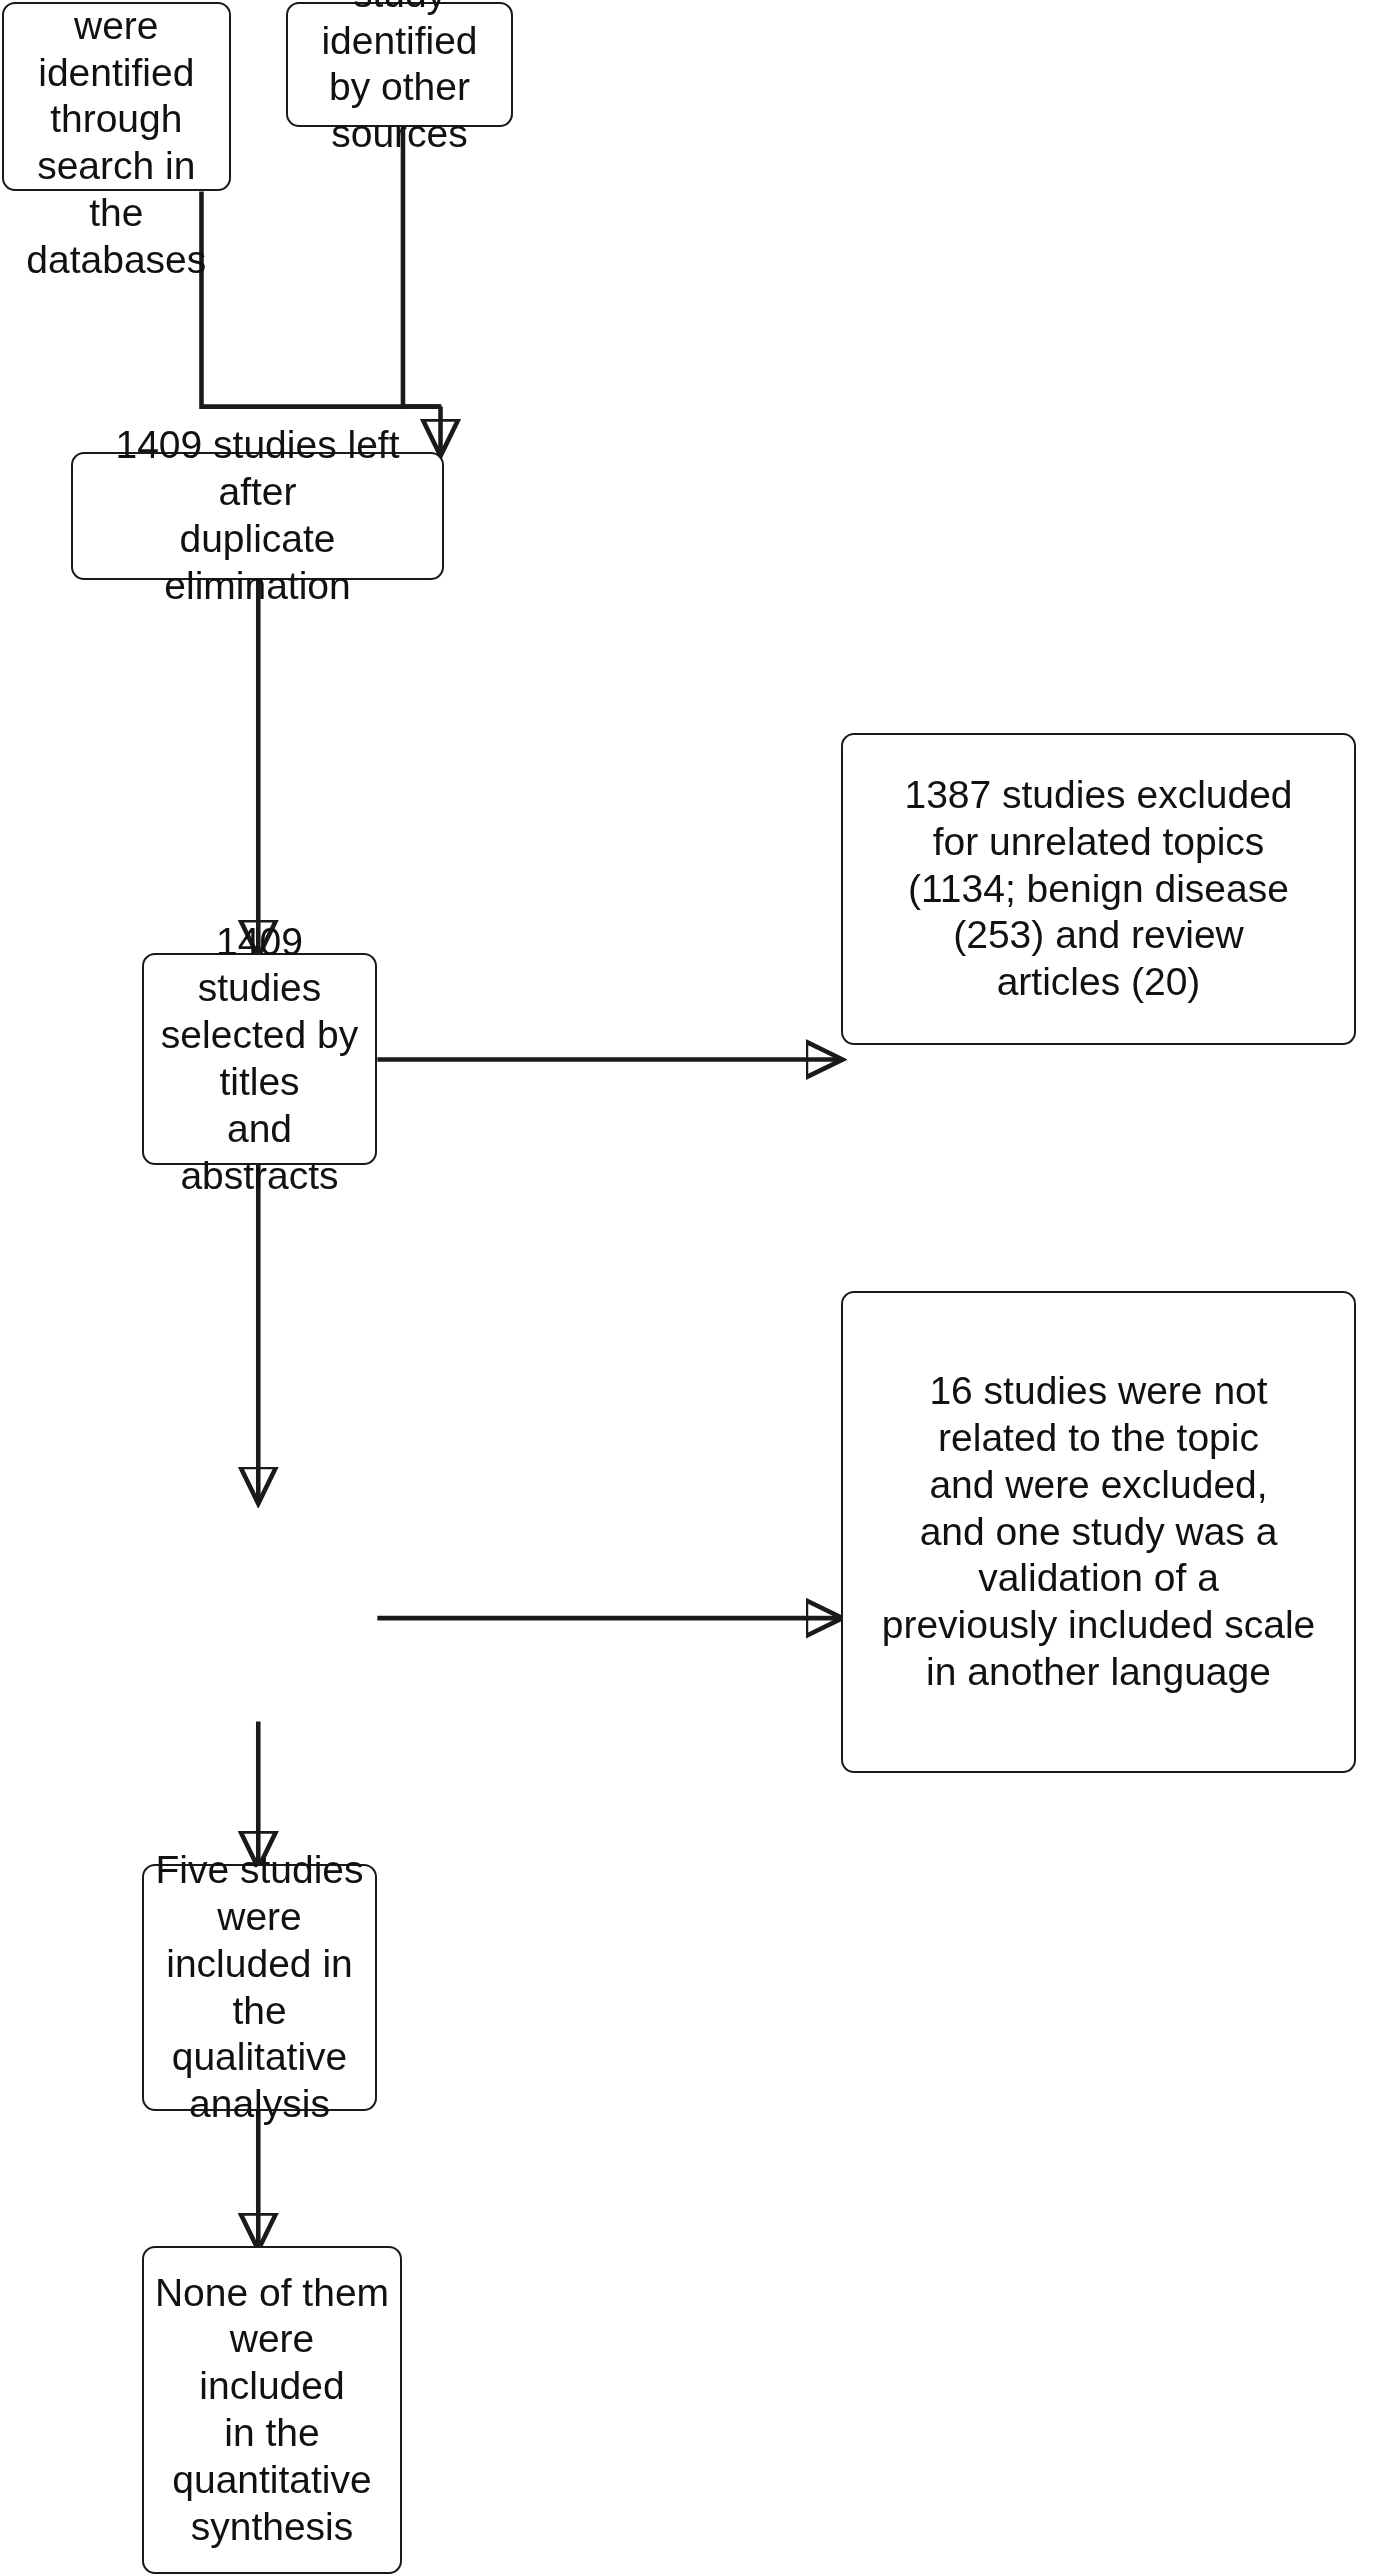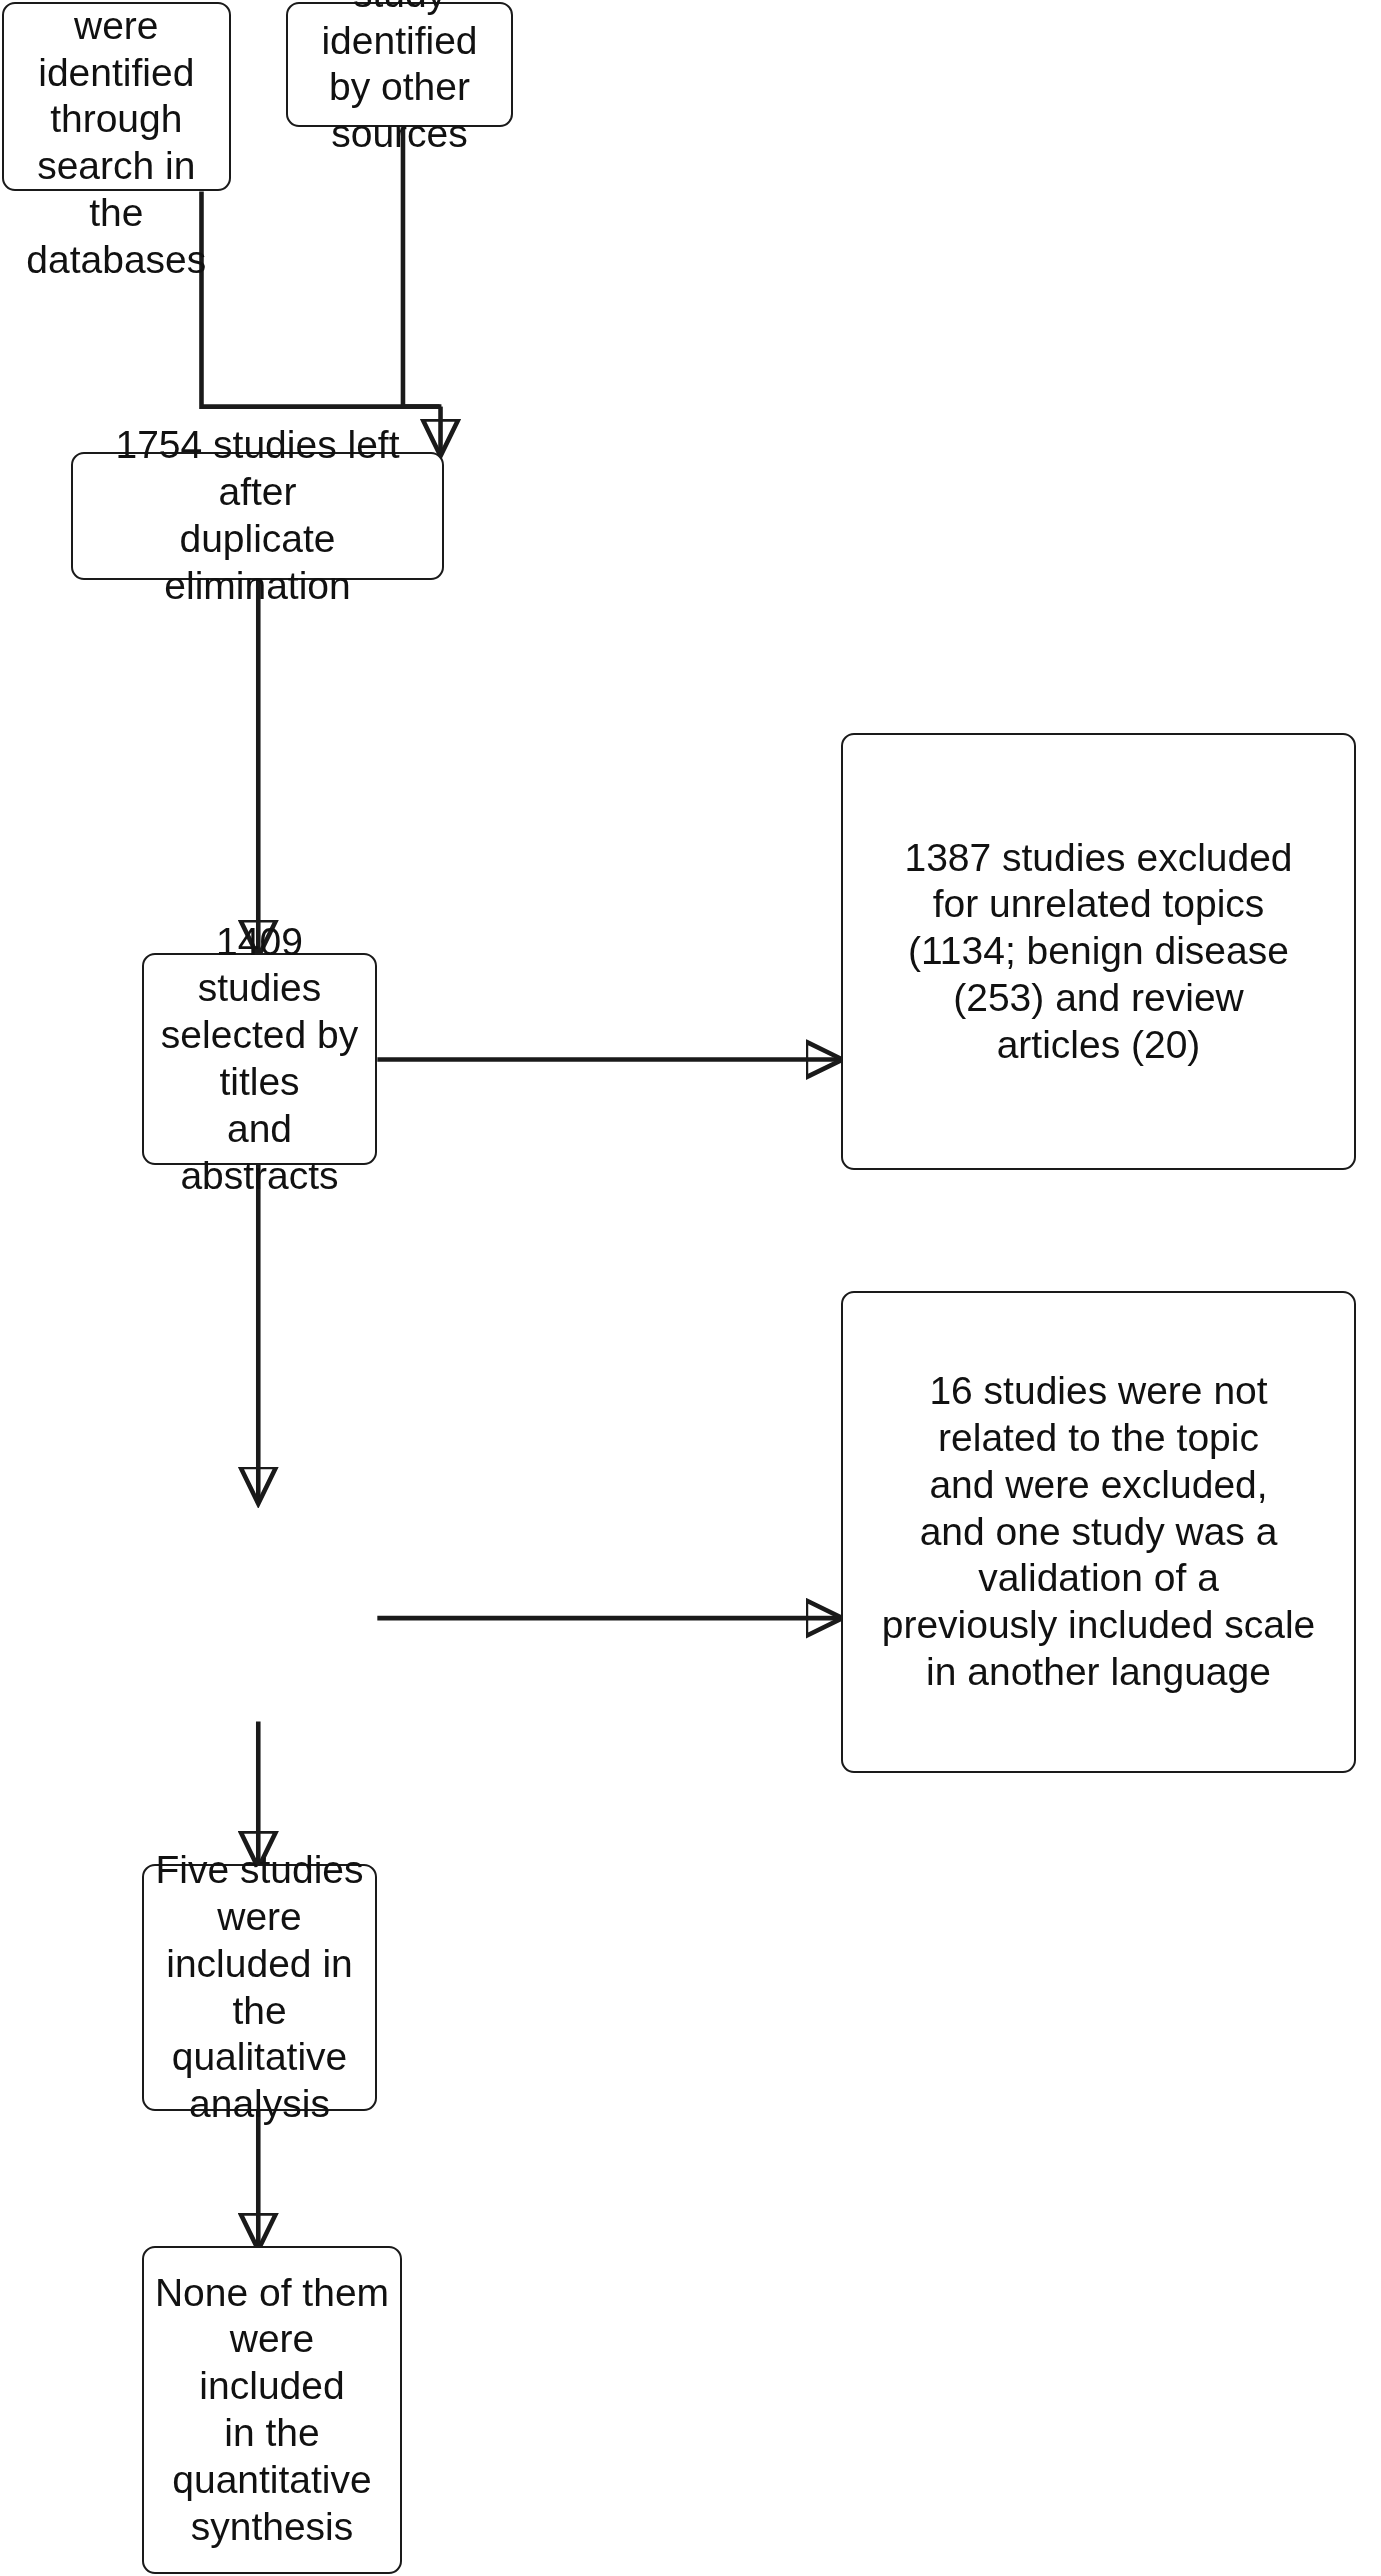--- a/index.html
+++ b/index.html
@@ -66,31 +66,31 @@
 search in the
 databases</span>
   </div>
 
   <div class="node" style="left:286px;top:1.8px;width:227px;height:125px;">
     <span class="txt">study identified
 by other sources</span>
   </div>
 
   <div class="node" style="left:71px;top:452px;width:373px;height:128px;">
-    <span class="txt">1754 studies left after
+    <span class="txt">1409 studies left after
 duplicate elimination</span>
   </div>
 
   <div class="node" style="left:142px;top:953px;width:235px;height:212px;">
     <span class="txt">1409 studies
 selected by titles
 and abstracts</span>
   </div>
 
-  <div class="node" style="left:841px;top:733px;width:515px;height:437px;">
+  <div class="node" style="left:841px;top:733px;width:515px;height:312px;">
     <span class="txt">1387 studies excluded
 for unrelated topics
 (1134; benign disease
 (253) and review
 articles (20)</span>
   </div>
 
 
   <div class="node" style="left:841px;top:1291px;width:515px;height:482px;">
     <span class="txt">16 studies were not

